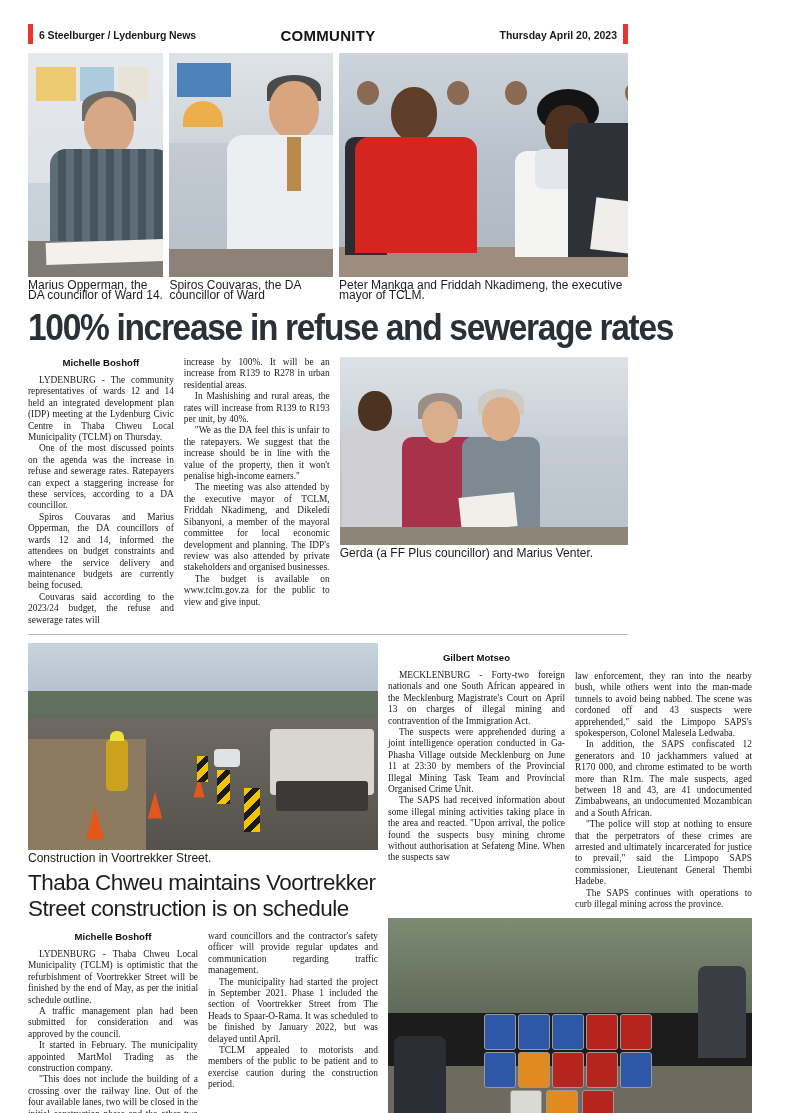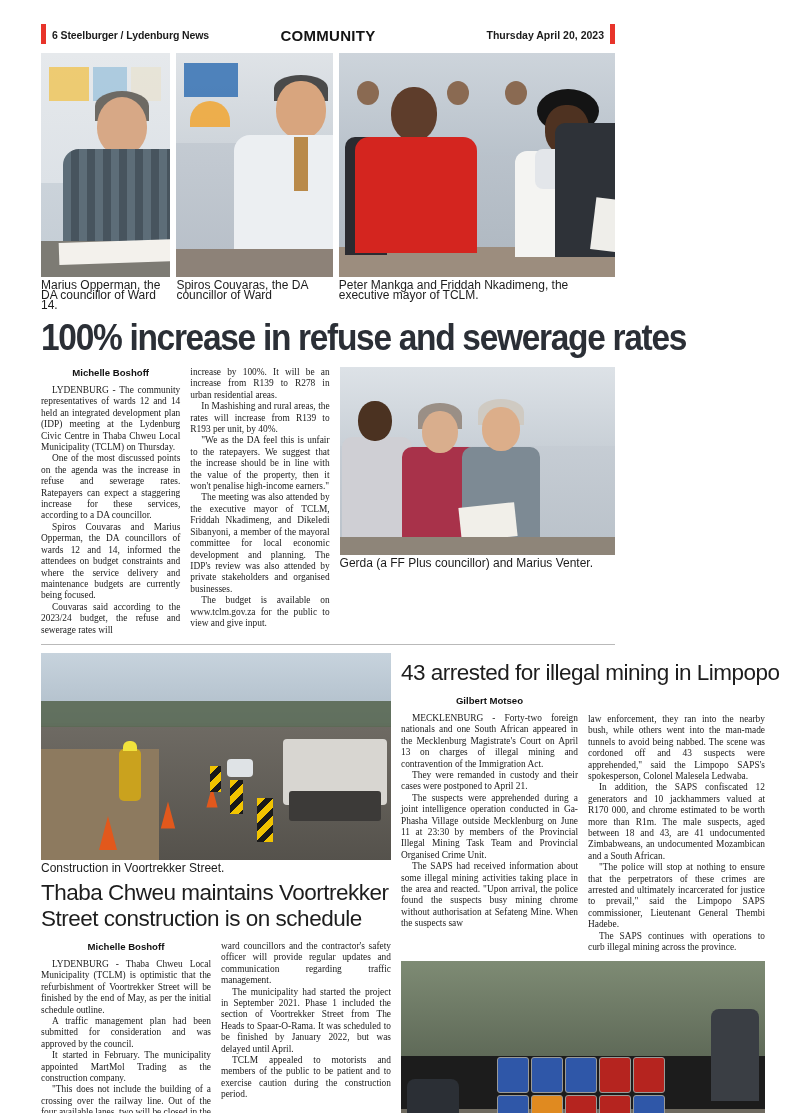--- a/index.html
+++ b/index.html
@@ -6,21 +6,21 @@
   body{
     width:786px;height:1113px;
     font-family:"Liberation Serif",serif;
     color:#111;
     overflow:hidden;
     position:relative;
   }
   .page{
     position:absolute;left:0;top:0;width:656px;height:1113px;
     box-sizing:border-box;
-    padding:0 41px;
+    padding:0 28px;
   }
 
   
   .masthead{
     position:relative;
     height:22px;
     margin-top:24px;
     display:flex;align-items:center;justify-content:space-between;
     font-family:"Liberation Sans",sans-serif;
   }
@@ -353,28 +353,26 @@
           <div class="body" style="margin-top:0">
             <p class="noind">ward councillors and the contractor's safety officer will provide regular updates and communication regarding traffic management.</p>
             <p>The municipality had started the project in September 2021. Phase 1 included the section of Voortrekker Street from The Heads to Spaar-O-Rama. It was scheduled to be finished by January 2022, but was delayed until April.</p>
             <p>TCLM appealed to motorists and members of the public to be patient and to exercise caution during the construction period.</p>
           </div>
         </div>
       </div>
     </div>
 
     <div class="mid-right">
-      <div class="hl-right">43 arrested for illegal mining in Limpopo</div>
 
       <div class="cols2">
         <div class="col-r">
           <div class="byline">Gilbert Motseo</div>
           <div class="body">
             <p>MECKLENBURG - Forty-two foreign nationals and one South African appeared in the Mecklenburg Magistrate's Court on April 13 on charges of illegal mining and contravention of the Immigration Act.</p>
-            <p>They were remanded in custody and their cases were postponed to April 21.</p>
             <p>The suspects were apprehended during a joint intelligence operation conducted in Ga-Phasha Village outside Mecklenburg on June 11 at 23:30 by members of the Provincial Illegal Mining Task Team and Provincial Organised Crime Unit.</p>
             <p>The SAPS had received information about some illegal mining activities taking place in the area and reacted. "Upon arrival, the police found the suspects busy mining chrome without authorisation at Sefateng Mine. When the suspects saw</p>
           </div>
         </div>
         <div class="col-r">
           <div class="body" style="margin-top:19px">
             <p class="noind">law enforcement, they ran into the nearby bush, while others went into the man-made tunnels to avoid being nabbed. The scene was cordoned off and 43 suspects were apprehended," said the Limpopo SAPS's spokesperson, Colonel Malesela Ledwaba.</p>
             <p>In addition, the SAPS confiscated 12 generators and 10 jackhammers valued at R170 000, and chrome estimated to be worth more than R1m. The male suspects, aged between 18 and 43, are 41 undocumented Zimbabweans, an undocumented Mozambican and a South African.</p>
             <p>"The police will stop at nothing to ensure that the perpetrators of these crimes are arrested and ultimately incarcerated for justice to prevail," said the Limpopo SAPS commissioner, Lieutenant General Thembi Hadebe.</p>
             <p>The SAPS continues with operations to curb illegal mining across the province.</p>

